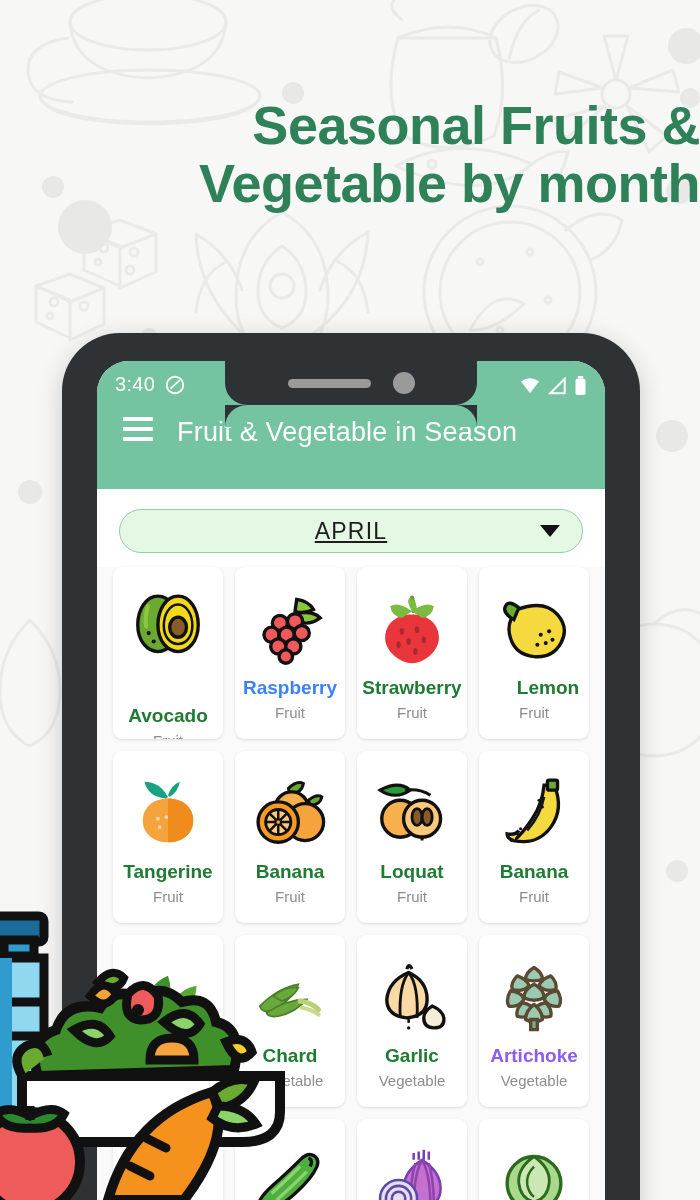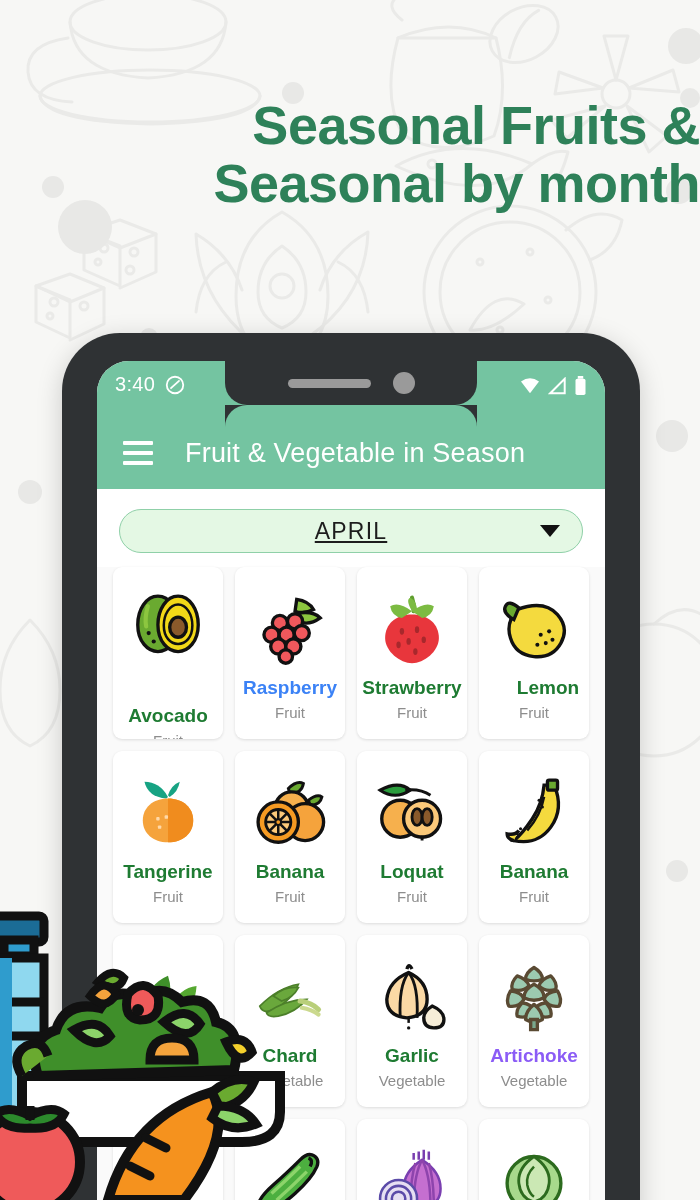--- a/index.html
+++ b/index.html
@@ -68,21 +68,21 @@
   .notch-ear.r { right:128px; }
   .notch-ear::after{
     content:""; position:absolute; inset:0; background:#74c4a1;
   }
   .notch-ear.l::after{ border-top-left-radius:22px; }
   .notch-ear.r::after{ border-top-right-radius:22px; }
 
   
   #app-bar {
     height:72px; background:#74c4a1;
-    display:flex; align-items:center; gap:32px; padding:0 26px;
+    display:flex; gap:24px; padding:0 26px;
   }
   #hamburger { display:flex; flex-direction:column; gap:6px; cursor:pointer; }
   #hamburger span { display:block; width:30px; height:4px; background:#fff; border-radius:1px; }
   #app-title { color:#fff; font-size:27px; letter-spacing:.2px; }
 
   
   #month-select-wrap { padding:20px 22px 14px 22px; background:#fff; }
   #month-select {
     height:44px; border:1.5px solid #8fd0a8; background:#e4f8e4;
     border-radius:24px; display:flex; align-items:center; justify-content:center;
@@ -214,21 +214,21 @@
   <div class="dot" style="left:680px;top:88px;width:20px;height:20px;"></div>
   <div class="dot" style="left:666px;top:178px;width:26px;height:26px;"></div>
   <div class="dot" style="left:140px;top:328px;width:18px;height:18px;"></div>
   <div class="dot" style="left:656px;top:420px;width:32px;height:32px;"></div>
   <div class="dot" style="left:18px;top:480px;width:24px;height:24px;"></div>
   <div class="dot" style="left:666px;top:860px;width:22px;height:22px;"></div>
 </div>
 
 <h1 id="headline" style="color: rgb(46, 129, 89); text-align: right;">
   <span class="ln">Seasonal Fruits &amp;</span>
-  <span class="ln">Seasonal by month</span>
+  <span class="ln">Vegetable by month</span>
 </h1>
 
 <div id="phone" style="background: rgb(47, 50, 52);">
   <div id="phone-screen">
 
     <div id="status-bar" style="background: rgb(116, 196, 161);">
       <div id="status-left">
         <span id="status-time">3:40</span>
         <svg width="22" height="22" viewBox="0 0 24 24">
           <circle cx="12" cy="12" r="9" fill="none" stroke="#fff" stroke-width="2"></circle>

